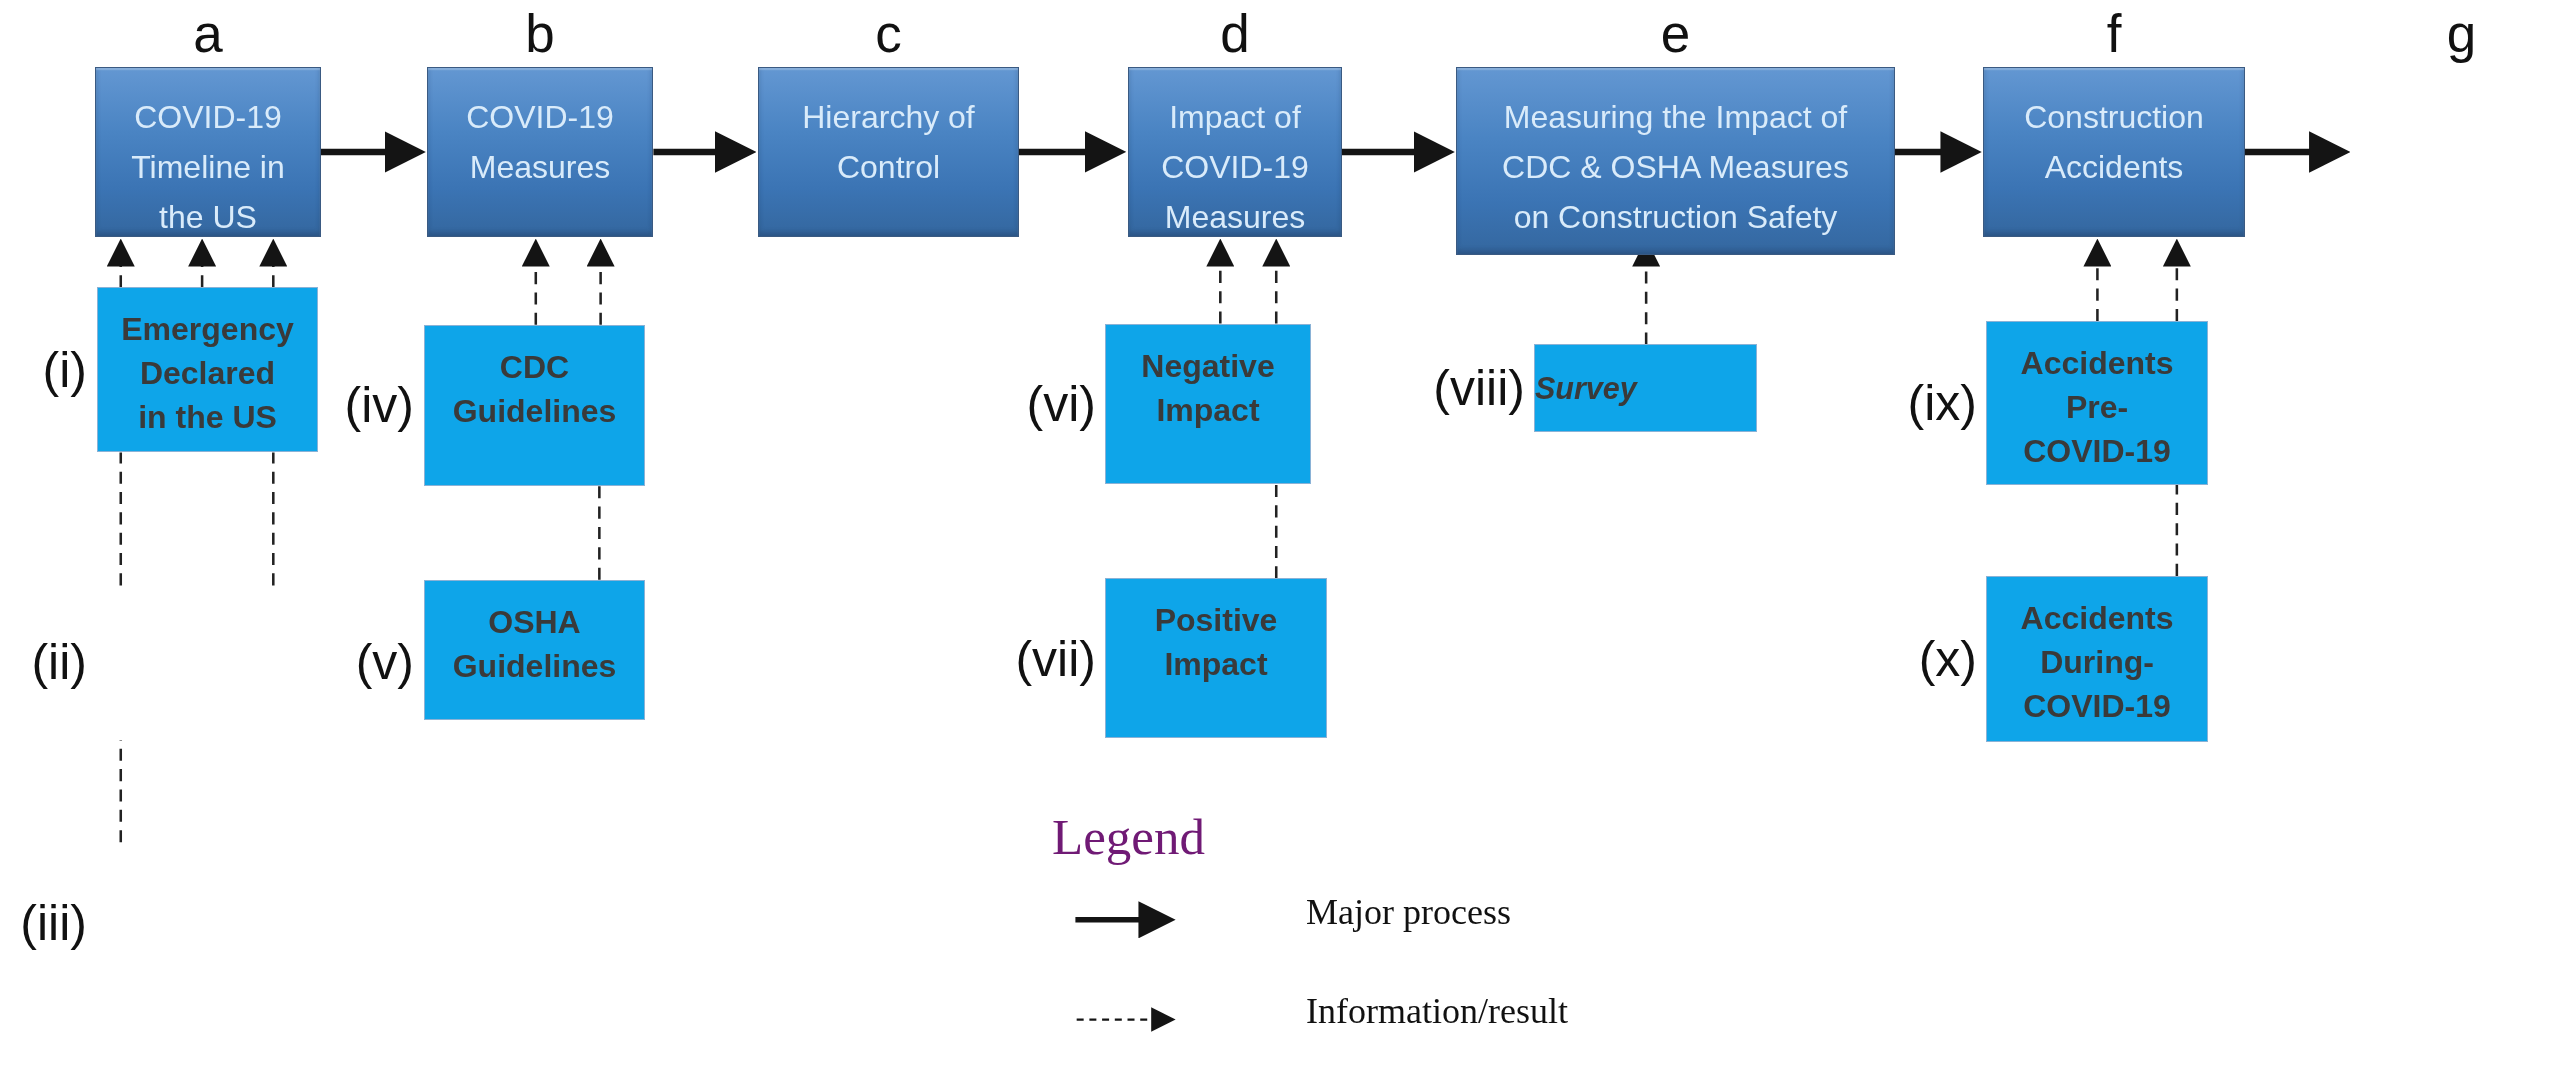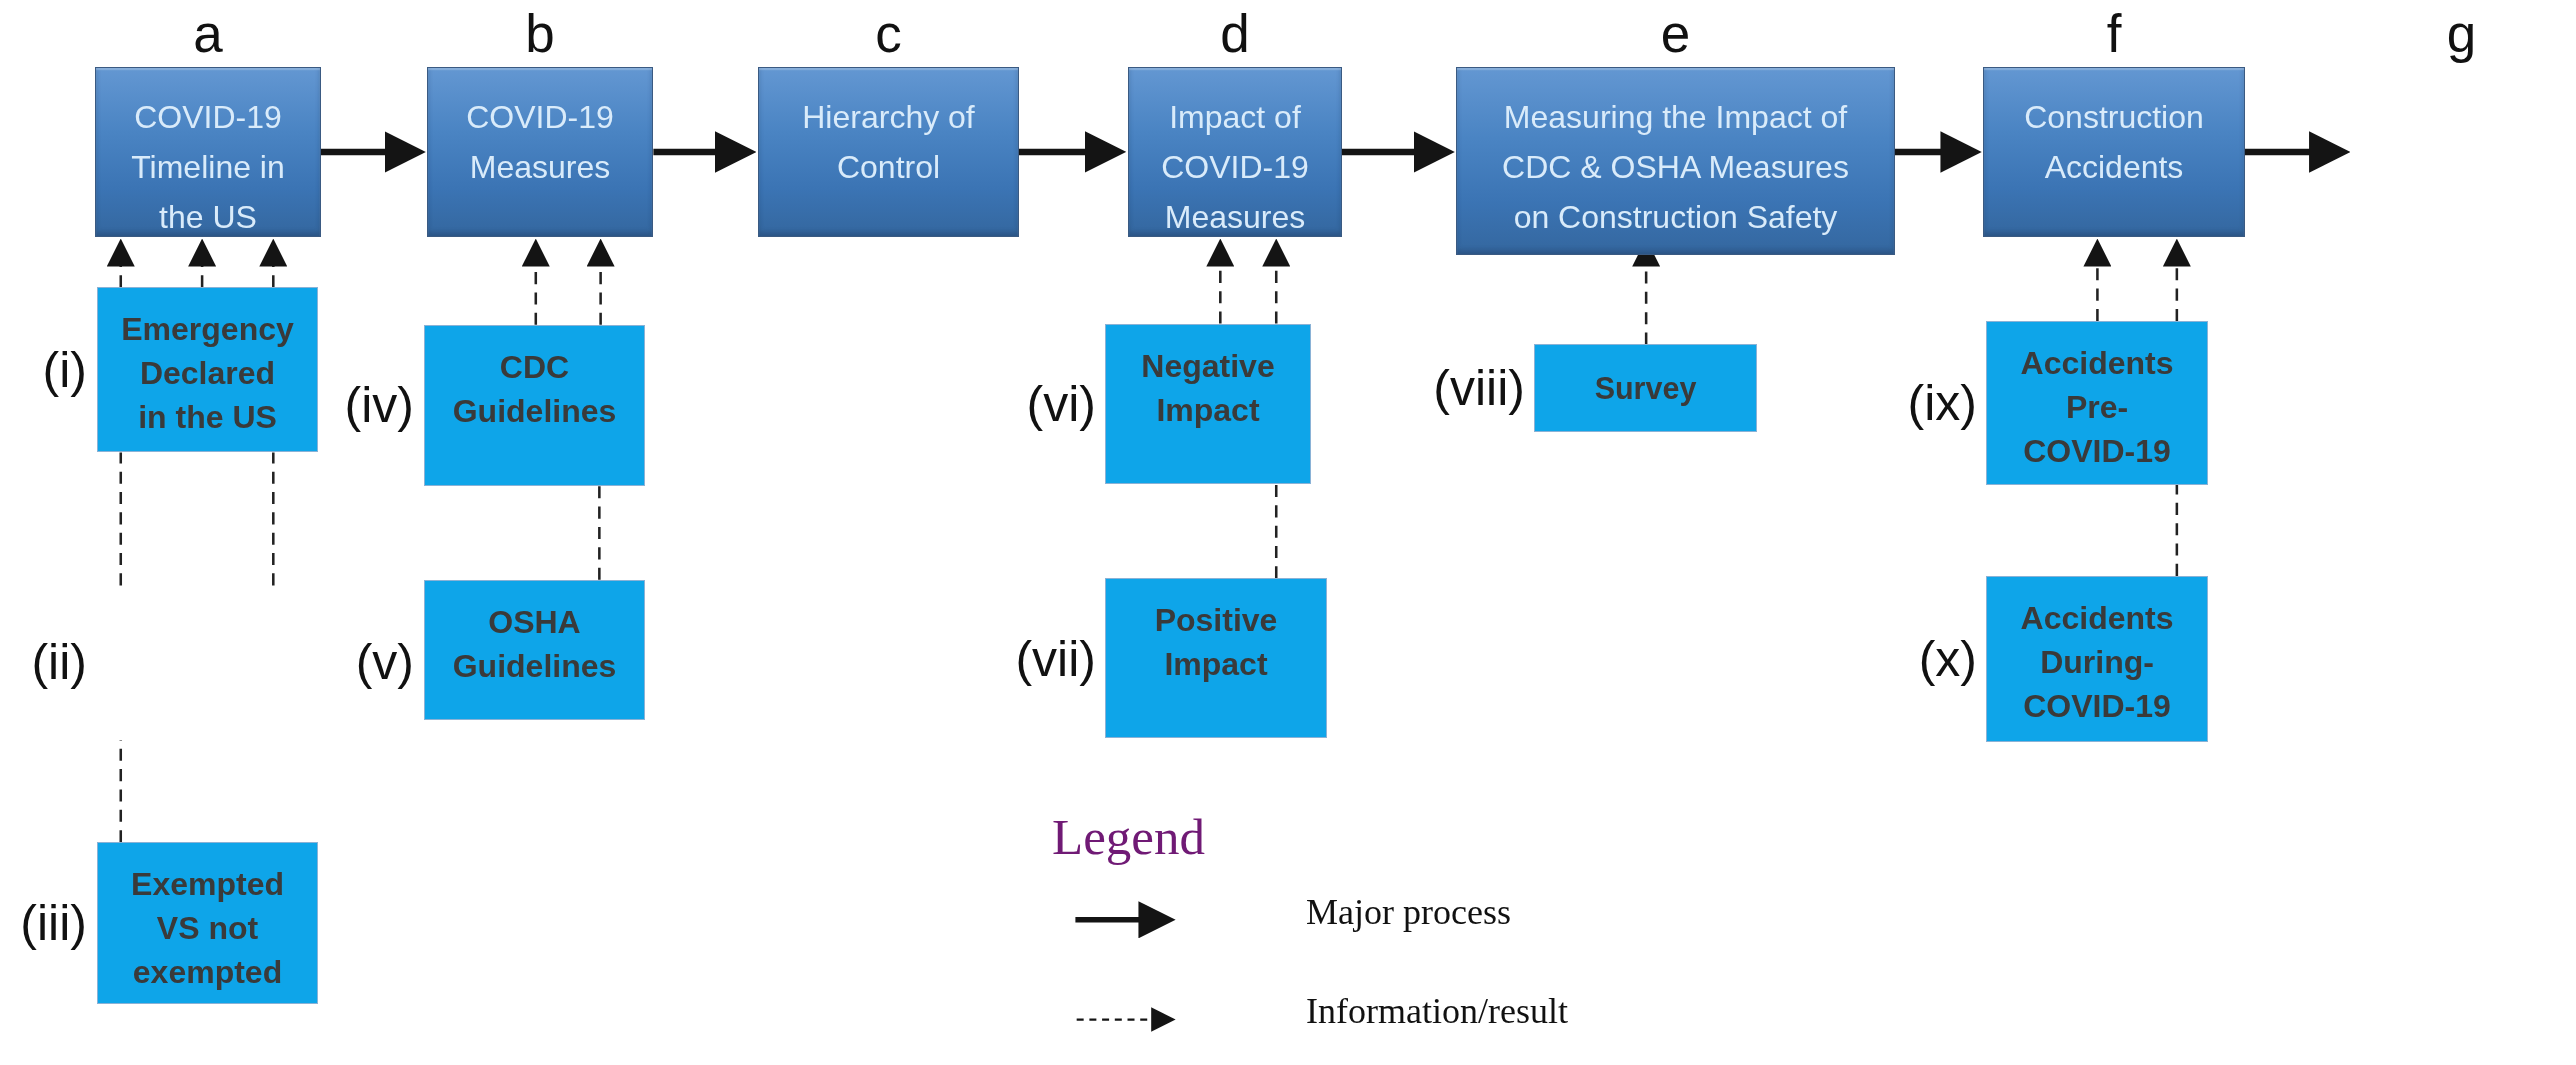--- a/index.html
+++ b/index.html
@@ -36,21 +36,21 @@
     background:#0ea5e9;
     box-sizing:border-box;
     z-index:2;
   }
   .info-label{
     padding-top:19px;padding-left:3.8px;padding-right:3.8px;
     text-align:center;white-space:pre-line;
     font-size:32px;line-height:44px;font-weight:600;
     color:var(--info_text,#3a3a3a);
   }
-  .infobox.center{display:flex;align-items:center;justify-content:center;}
+  .infobox.center{display:flex;align-items:center;font-style:italic;}
   .infobox.center .info-label{padding:0;line-height:33px;}
   .numeral{
     position:absolute;width:127px;height:70px;
     text-align:right;font-size:50px;line-height:70px;color:#111;
     z-index:2;
   }
   .legend-title{
     position:absolute;left:1052px;top:808px;
     font-family:"Liberation Serif", serif;
     font-size:51px;color:#701a75;z-index:2;
@@ -149,25 +149,20 @@
   </div>
   <div class="stage" style="left:1983px;top:67px;width:262px;height:170px">
     <div class="stage-label">Construction
 Accidents</div>
   </div>
 
   <div class="infobox" style="left:97px;top:287px;width:221px;height:165px">
     <div class="info-label">Emergency
 Declared
 in the US</div>
-  </div>
-  <div class="infobox" style="left:97px;top:842px;width:221px;height:162px">
-    <div class="info-label">Exempted
-VS not
-exempted</div>
   </div>
   <div class="infobox" style="left:424px;top:325px;width:221px;height:161px">
     <div class="info-label">CDC
 Guidelines</div>
   </div>
   <div class="infobox" style="left:424px;top:580px;width:221px;height:140px">
     <div class="info-label">OSHA
 Guidelines</div>
   </div>
   <div class="infobox" style="left:1105px;top:324px;width:206px;height:160px">

